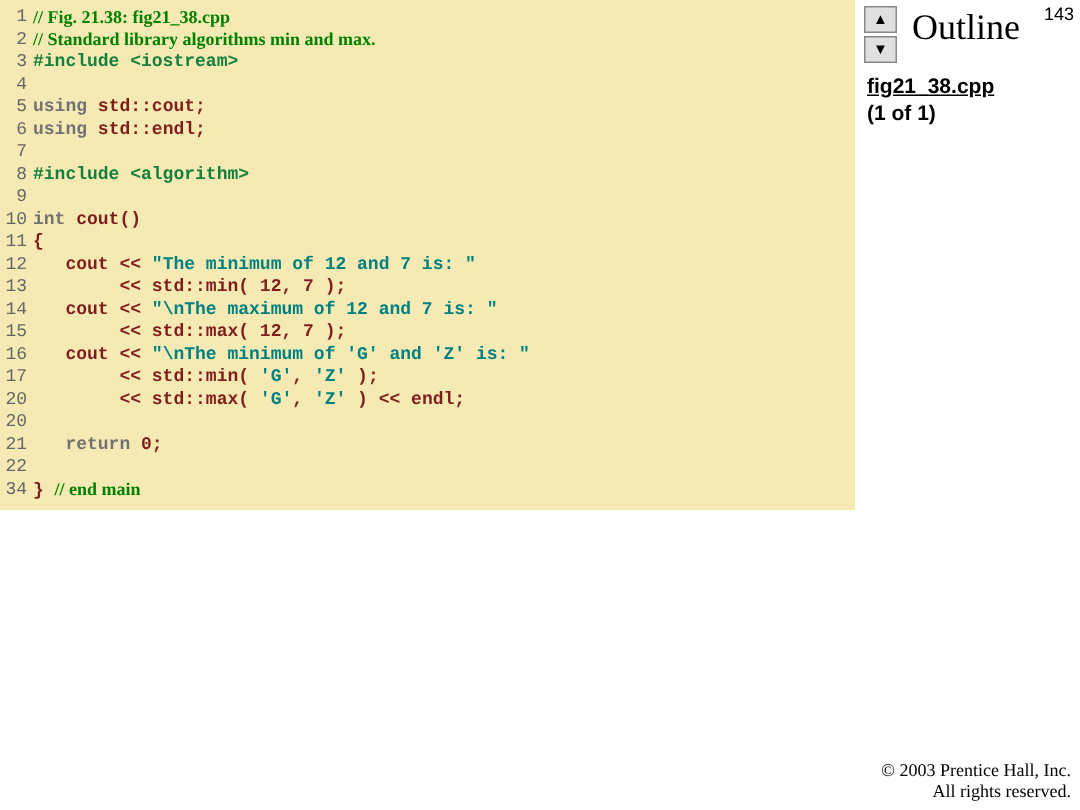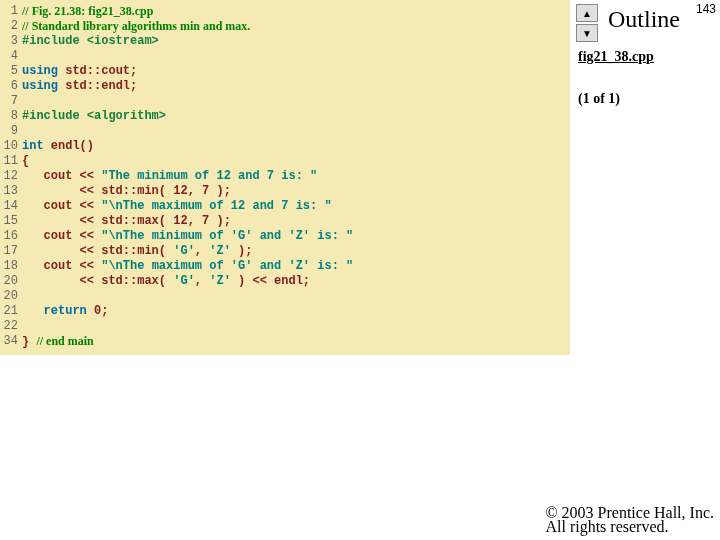--- a/index.html
+++ b/index.html
@@ -41,21 +41,21 @@
     padding-right: 4px;
     flex-shrink: 0;
     font-weight: normal;
   }
   .cc {
     white-space: pre;
     flex: 1;
   }
   .c-comment { color: #008000; font-family: Liberation Serif, serif; }
   .c-pre { color: #15803d; }
-  .c-kw { color: #0369a1; }
+  .c-kw { color: #737373; }
   .c-str { color: #008080; }
   .c-plain { color: #7f1d1d; }
 
   .nav-arrows {
     position: absolute;
     top: 4px;
     left: 576px;
     width: 24px;
   }
   .arrow-btn {
@@ -82,33 +82,33 @@
     position: absolute;
     top: 2px;
     right: 4px;
     font-size: 12px;
   }
   .filename-block {
     position: absolute;
     top: 48px;
     left: 578px;
     font-size: 14px;
-    font-family: Liberation Serif, serif;
+    font-family: Liberation Sans, sans-serif;
     line-height: 18px;
   }
   .fname { font-weight: bold; text-decoration: underline; }
-  .fpart { font-weight: bold; margin-top: 24px; }
+  .fpart { font-weight: bold; }
 
   .copyright {
     position: absolute;
     right: 6px;
     bottom: 6px;
-    font-size: 16px;
+    font-size: 12px;
     font-family: "Times New Roman", serif;
-    text-align: left;
+    text-align: right;
     line-height: 14px;
   }
 </style>
 </head>
 <body>
 
 <div class="slide">
 
   <div class="code-panel" id="code-panel">
       <div class="code-row">
@@ -142,21 +142,21 @@
       <div class="code-row">
         <div class="ln">8</div>
         <div class="cc"><span class="c-pre">#include </span><span class="c-pre">&lt;algorithm&gt;</span></div>
       </div>
       <div class="code-row">
         <div class="ln">9</div>
         <div class="cc"><span class="c-plain"></span></div>
       </div>
       <div class="code-row">
         <div class="ln">10</div>
-        <div class="cc"><span class="c-kw">int</span><span class="c-plain"> endl()</span></div>
+        <div class="cc"><span class="c-kw">int</span><span class="c-plain"> cout()</span></div>
       </div>
       <div class="code-row">
         <div class="ln">11</div>
         <div class="cc"><span class="c-plain">{</span></div>
       </div>
       <div class="code-row">
         <div class="ln">12</div>
         <div class="cc"><span class="c-plain">   cout &lt;&lt; </span><span class="c-str">"The minimum of 12 and 7 is: "</span></div>
       </div>
       <div class="code-row">
@@ -171,24 +171,20 @@
         <div class="ln">15</div>
         <div class="cc"><span class="c-plain">        &lt;&lt; std::max( </span><span class="c-plain">12</span><span class="c-plain">, </span><span class="c-plain">7</span><span class="c-plain"> );</span></div>
       </div>
       <div class="code-row">
         <div class="ln">16</div>
         <div class="cc"><span class="c-plain">   cout &lt;&lt; </span><span class="c-str">"\nThe minimum of 'G' and 'Z' is: "</span></div>
       </div>
       <div class="code-row">
         <div class="ln">17</div>
         <div class="cc"><span class="c-plain">        &lt;&lt; std::min( </span><span class="c-str">'G'</span><span class="c-plain">, </span><span class="c-str">'Z'</span><span class="c-plain"> );</span></div>
-      </div>
-      <div class="code-row">
-        <div class="ln">18</div>
-        <div class="cc"><span class="c-plain">   cout &lt;&lt; </span><span class="c-str">"\nThe maximum of 'G' and 'Z' is: "</span></div>
       </div>
       <div class="code-row">
         <div class="ln">20</div>
         <div class="cc"><span class="c-plain">        &lt;&lt; std::max( </span><span class="c-str">'G'</span><span class="c-plain">, </span><span class="c-str">'Z'</span><span class="c-plain"> ) &lt;&lt; endl;</span></div>
       </div>
       <div class="code-row">
         <div class="ln">20</div>
         <div class="cc"><span class="c-plain"></span></div>
       </div>
       <div class="code-row">

